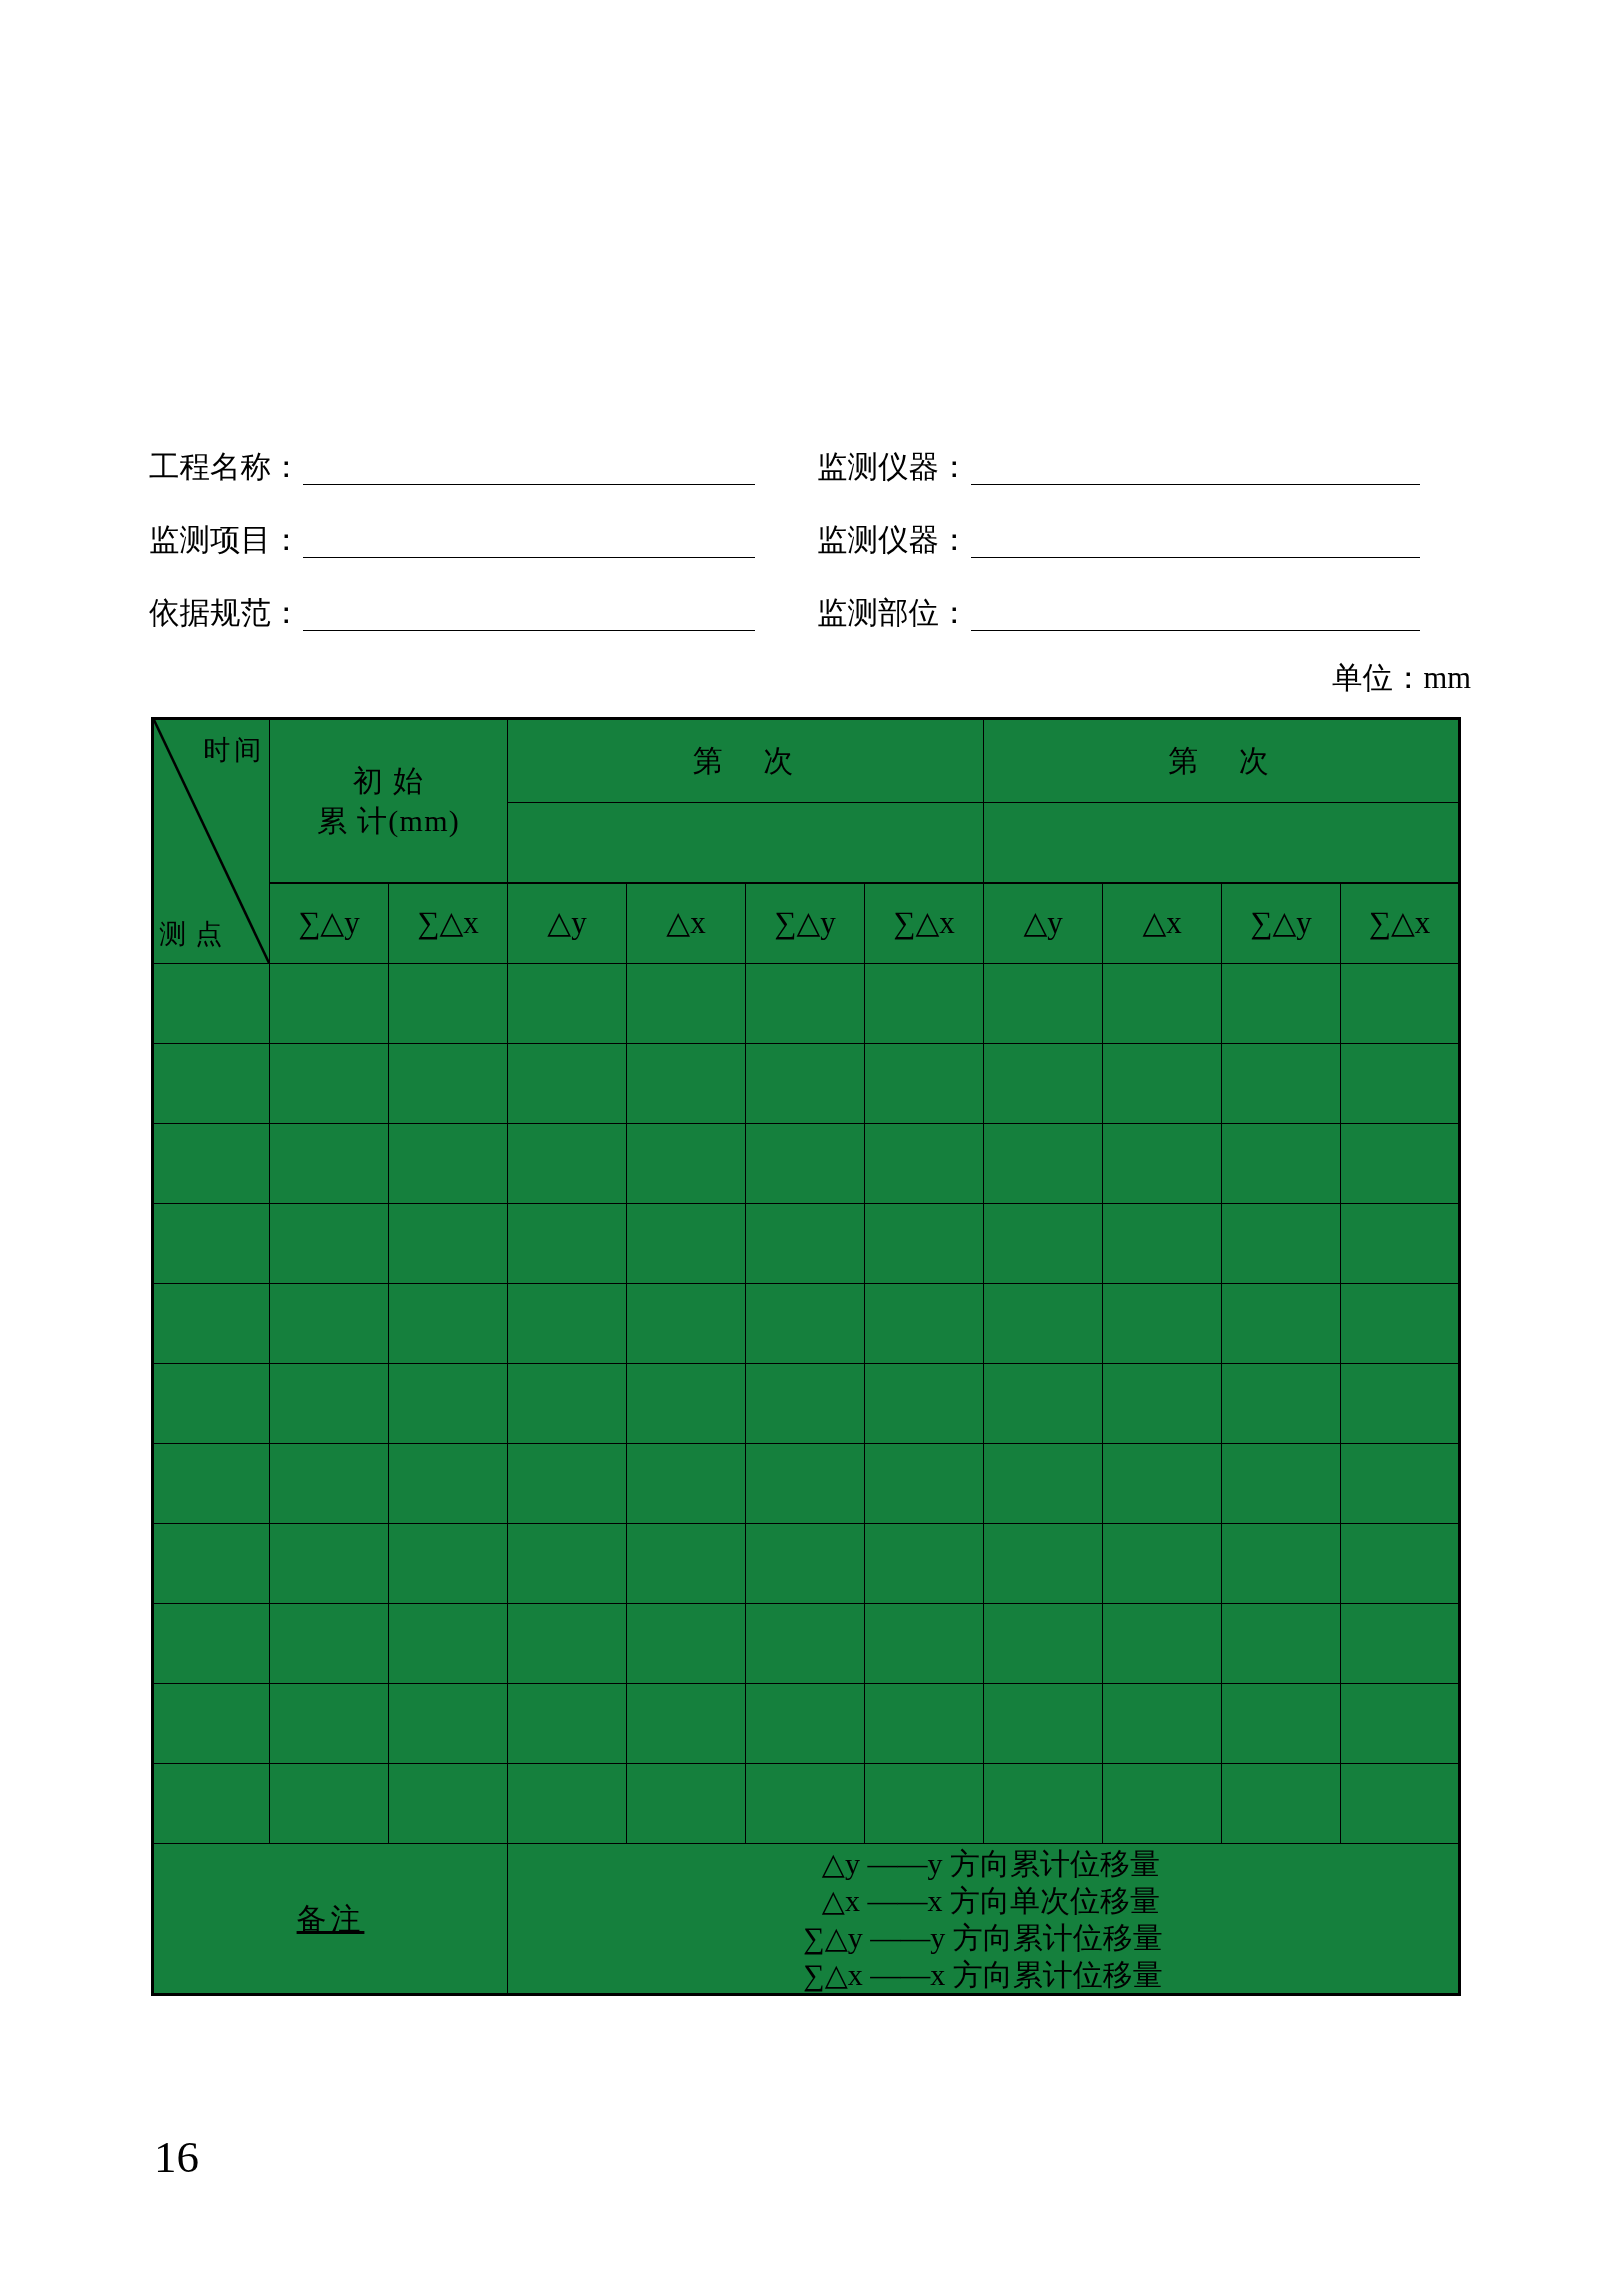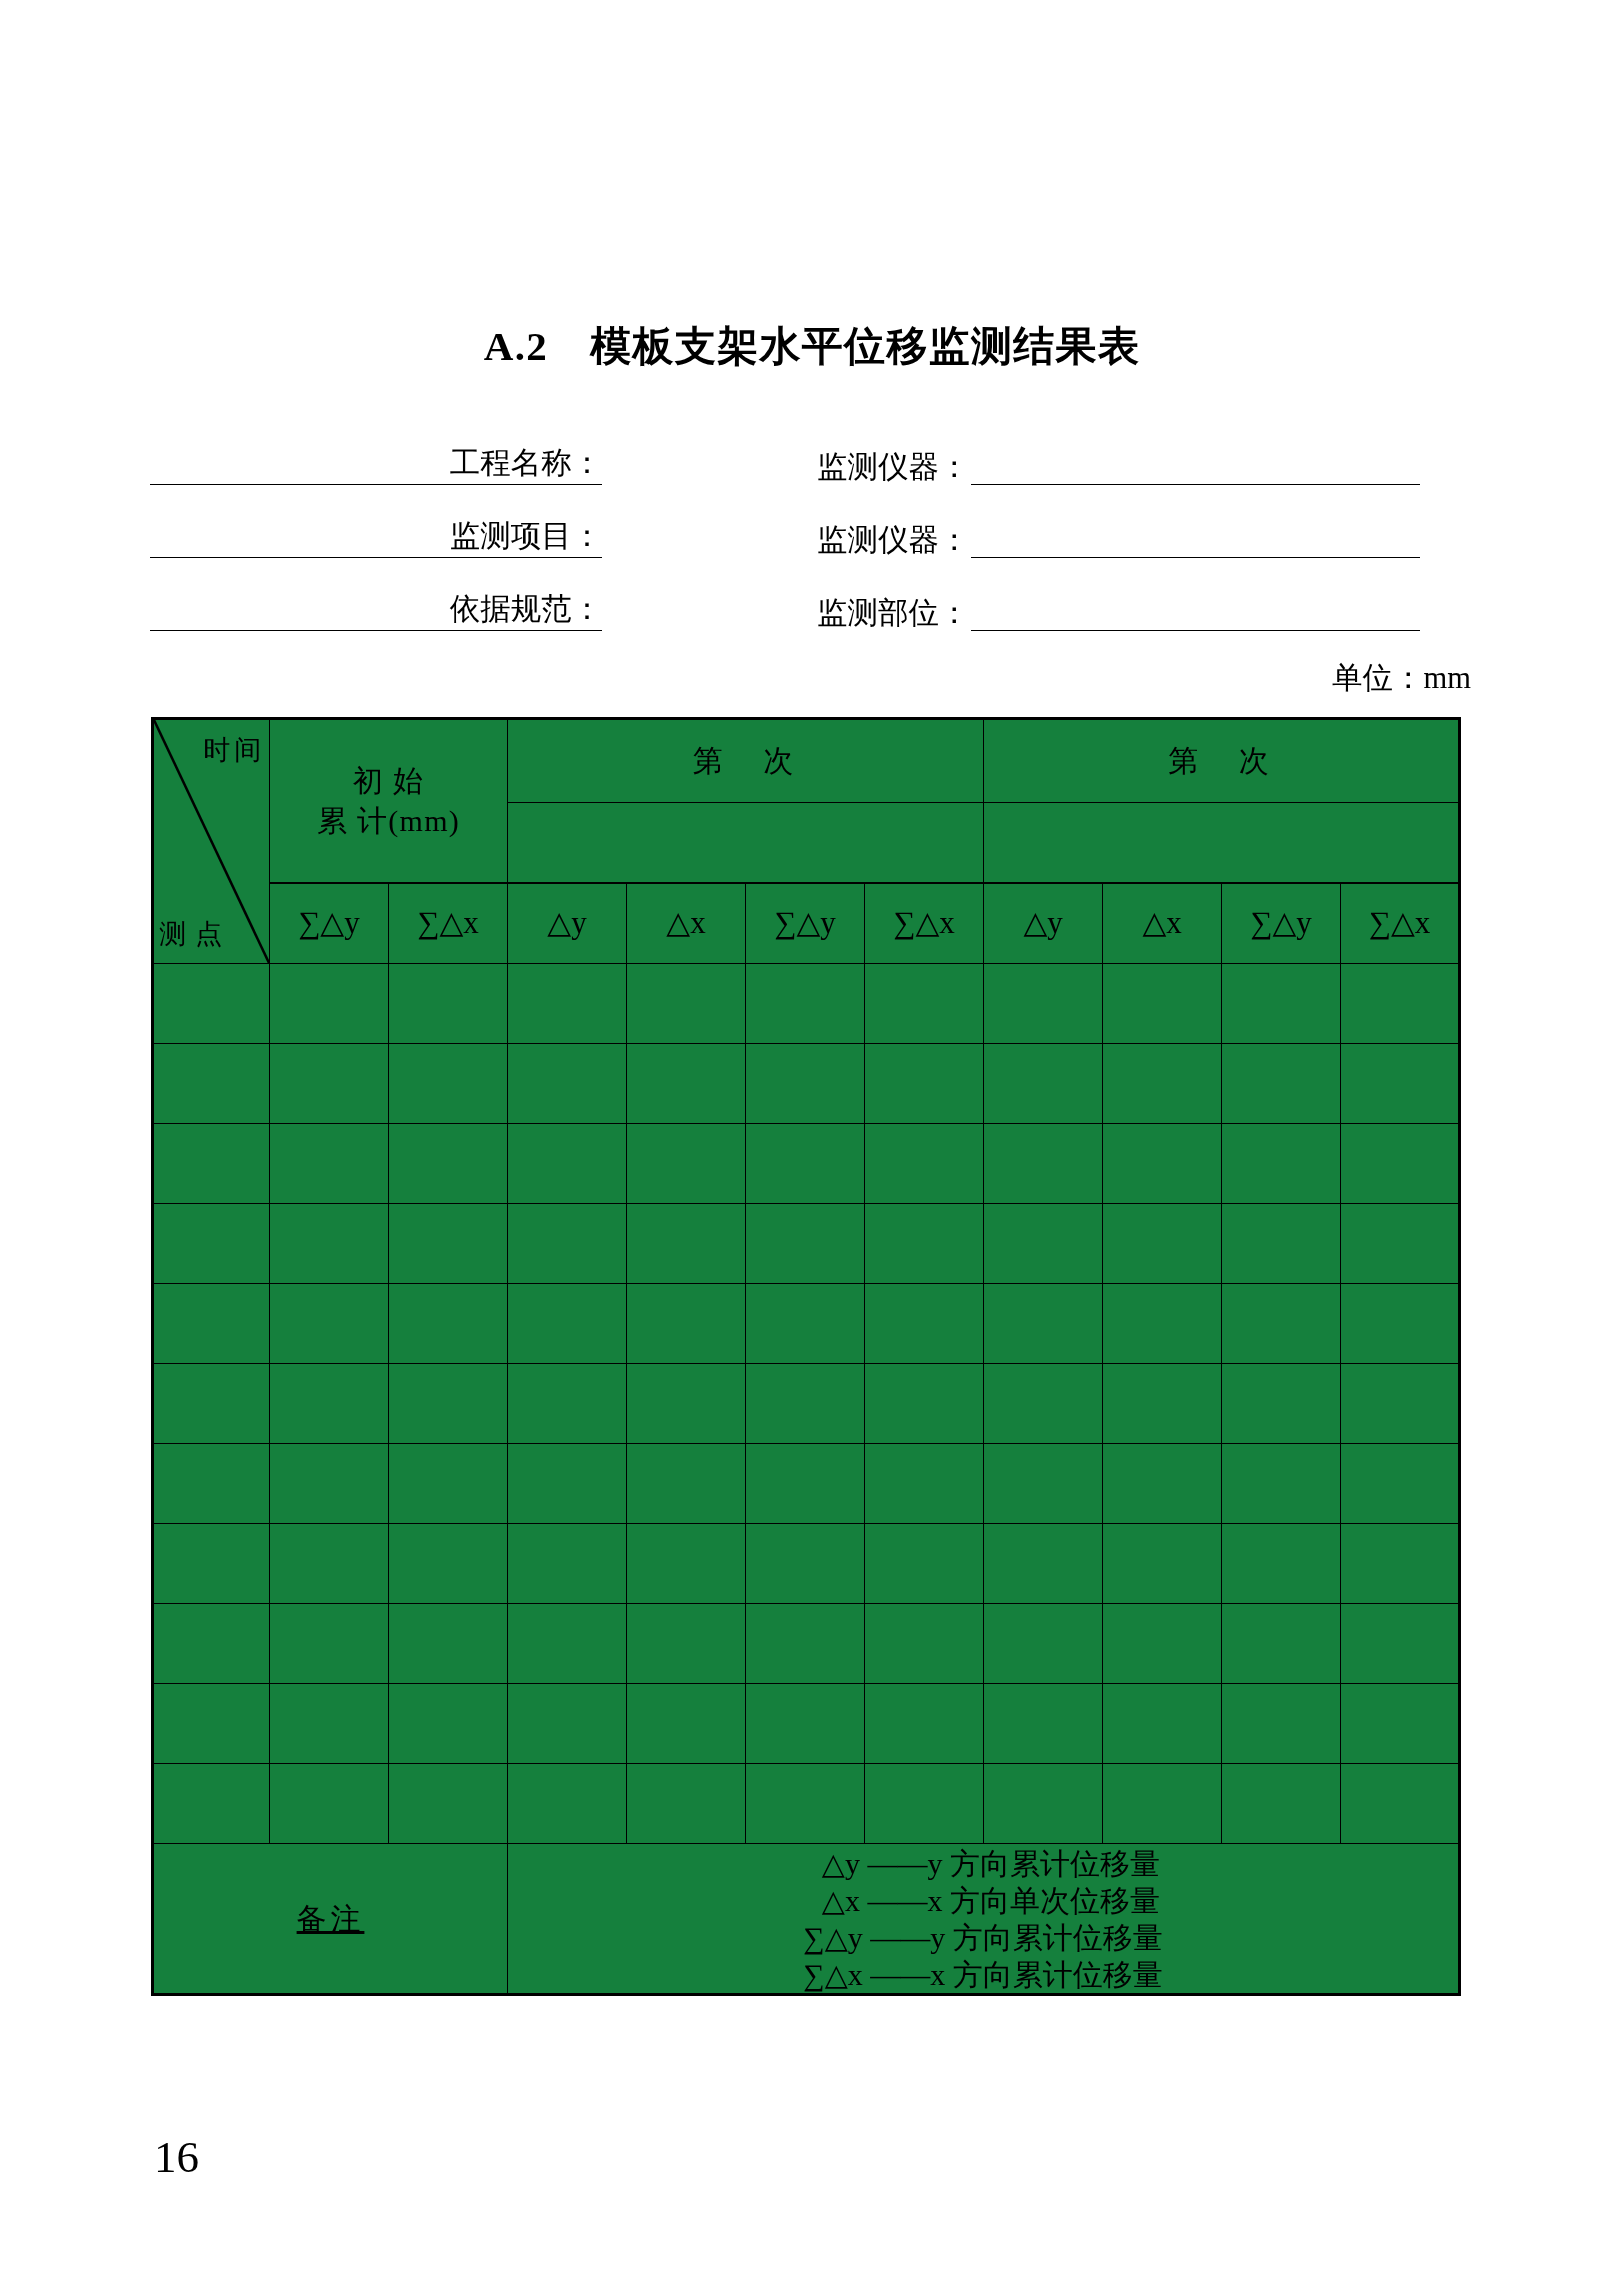--- a/index.html
+++ b/index.html
@@ -7,21 +7,21 @@
     position:relative;width:1624px;height:2295px;background:#ffffff;
     font-family:"Liberation Serif","DejaVu Serif","DejaVu Sans",serif;color:#000;overflow:hidden;
   }
   .title{
     position:absolute;top:319px;left:0;width:1624px;margin:0;
     text-align:center;font-size:41px;font-weight:bold;letter-spacing:1.3px;
   }
   .form-row{position:absolute;display:flex;align-items:flex-end;height:38px;}
   .form-label{font-size:30.5px;line-height:1.1;white-space:nowrap;}
   .form-blank{display:inline-block;border-bottom:1.9px solid #000;height:34px;}
-  .fl{left:149px;flex-direction:column;}  .fl .form-blank{width:452px;margin-left:1.3px;}
+  .fl{left:149px;}  .fl .form-blank{width:452px;margin-left:1.3px;}
   .fr{left:817px;} .fr .form-blank{width:449px;margin-left:1.3px;}
   .row1{top:447px;} .row2{top:520px;} .row3{top:593px;align-items:flex-end;}
   .unit{position:absolute;top:658px;right:153px;font-size:30.5px;}
 
   table.sheet{
     position:absolute;left:151px;top:717px;width:1142px;
     border-collapse:collapse;table-layout:fixed;border:3.9px solid #000;background:#15803d;
   }
   .sheet col.c0{width:117px;}
   .sheet col.cn{width:119px;}
@@ -46,21 +46,20 @@
   .notes{text-align:left;padding-left:36px;font-size:28.6px;}
   .notes .note{line-height:37px;white-space:pre;}
   .notes .note:nth-child(-n+2){padding-left:15.6px;}
   .page-number{position:absolute;left:154px;top:2131px;font-size:45px;}
 </style>
 </head>
 <body>
 
 <div class="page">
 
-  <h1 class="title">A.2　模板支架水平位移监测结果表</h1>
 
   <div class="form-row fl row1">
     <span class="form-label">工程名称：</span>
     <span class="form-blank"></span>
   </div>
   <div class="form-row fl row2">
     <span class="form-label">监测项目：</span>
     <span class="form-blank"></span>
   </div>
   <div class="form-row fl row3">

